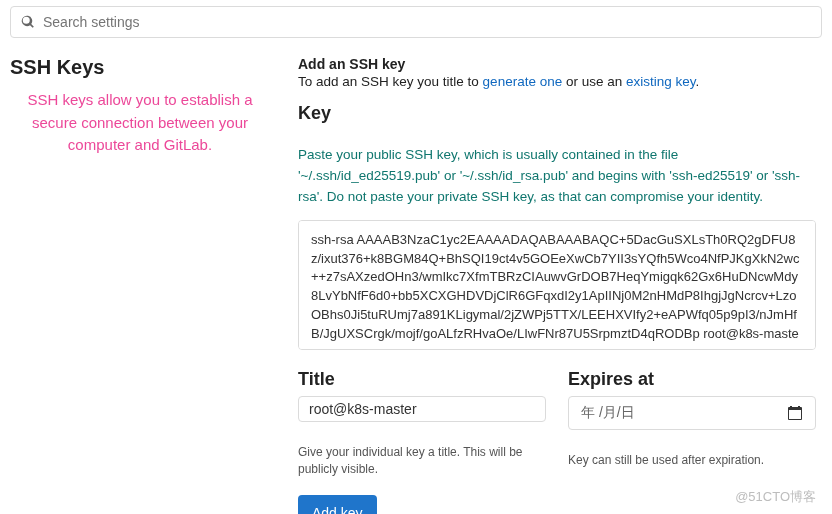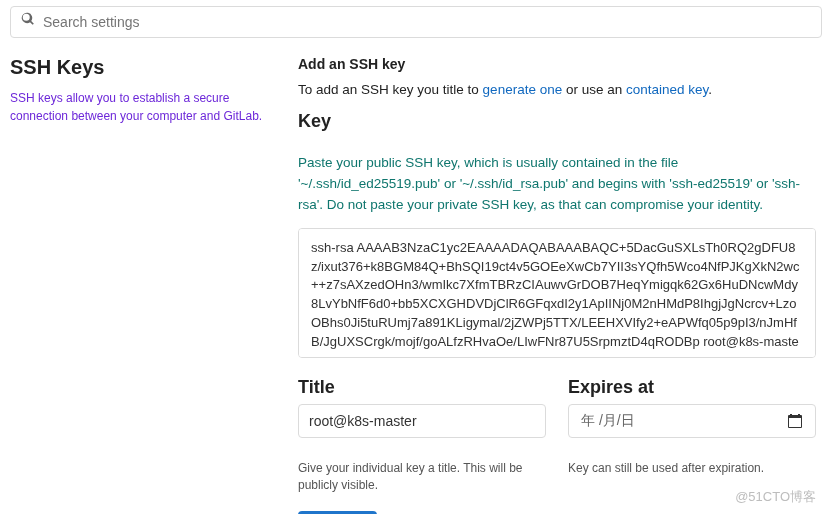--- a/index.html
+++ b/index.html
@@ -1,35 +1,35 @@
 <!DOCTYPE html>
 <html><head>
 <meta charset="utf-8">
 <style>
 * { box-sizing: border-box; margin: 0; padding: 0; }
 body { font-family: -apple-system, BlinkMacSystemFont, "Segoe UI", Helvetica, Arial, sans-serif; font-size: 14px; color: #303030; background: #fff; width: 832px; height: 514px; overflow: hidden; position: relative; }
 .search-wrap { padding: 6px 10px 0 10px; }
-.search { display: flex; border: 1px solid #dbdbdb; border-radius: 4px; padding: 5px 10px; height: 32px; }
+.search { display: flex; align-items: center; border: 1px solid #dbdbdb; border-radius: 4px; padding: 5px 10px; height: 32px; }
 .search svg { width: 14px; height: 14px; fill: #666; margin-right: 8px; flex: none; }
 .search input { border: none; outline: none; font-size: 14px; flex: 1; color: #666; background: transparent; }
 .layout { display: flex; padding: 18px 10px 0 10px; gap: 28px; }
 .left { width: 260px; flex: none; }
 .left h1 { font-size: 20px; font-weight: 600; margin-bottom: 10px; color: #222; }
-.left p { font-size: 12px; color: #6d28d9; line-height: 1.5; }
+.left p { font-size: 15px; color: #ec4899; line-height: 1.5; text-align: center; }
 .right { flex: 1; padding-right: 6px; }
-.section-title { font-weight: 600; font-size: 14px; margin-bottom: 10px; color: #222; }
+.section-title { font-weight: 600; font-size: 14px; margin-bottom: 2px; color: #222; }
 .desc { font-size: 13.5px; color: #222; margin-bottom: 14px; }
 .desc a, .link { color: #1068bf; text-decoration: none; }
 .label { font-weight: 600; font-size: 18px; margin-bottom: 8px; color: #222; }
 .help { font-size: 13.5px; color: #0f766e; line-height: 1.55; margin-bottom: 12px; margin-top: 21px; }
 .keybox { border: 1px solid #dbdbdb; border-radius: 4px; padding: 10px 12px; font-size: 13px; font-family: inherit; line-height: 1.45; word-break: break-all; color: #333; width: 100%; resize: none; height: 130px; }
 .row2 { display: flex; gap: 22px; margin-top: 16px; }
 .col { flex: 1; display: flex; flex-direction: column; }
 .col .label { margin-bottom: 6px; }
-.textfield { border: 1px solid #dbdbdb; border-radius: 4px; height: 34px; padding: 0 10px; font-size: 14px; color: #333; width: 100%; }
+.textfield { border: 1px solid #dbdbdb; border-radius: 4px; height: 26px; padding: 0 10px; font-size: 14px; color: #333; width: 100%; }
 .datefield { border: 1px solid #dbdbdb; border-radius: 4px; height: 34px; padding: 0 12px; font-size: 14px; color: #666; display: flex; align-items: center; justify-content: space-between; }
 .hint { font-size: 12px; color: #555; margin-top: 22px; line-height: 1.4; }
 .btn { margin-top: 18px; background: #1f75cb; color: #fff; border: none; border-radius: 4px; padding: 10px 14px; font-size: 14px; font-weight: 500; cursor: pointer; }
 .watermark { position: absolute; right: 16px; bottom: 8px; color: #bdbdbd; font-size: 13px; }
 </style>
 </head>
 <body>
 
 <div class="search-wrap">
   <div class="search">
@@ -42,21 +42,21 @@
 
 <div class="layout">
   <aside class="left">
     <h1>SSH Keys</h1>
     <p>SSH keys allow you to establish a secure connection between your computer and GitLab.</p>
   </aside>
 
   <main class="right">
     <div class="section-title">Add an SSH key</div>
     <div class="desc">
-      <span>To add an SSH key you title to </span><a href="#">generate one</a><span> or use an </span><a href="#">contained key</a><span>.</span>
+      <span>To add an SSH key you title to </span><a href="#">generate one</a><span> or use an </span><a href="#">existing key</a><span>.</span>
     </div>
 
     <div class="label">Key</div>
     <div class="help">Paste your public SSH key, which is usually contained in the file '~/.ssh/id_ed25519.pub' or '~/.ssh/id_rsa.pub' and begins with 'ssh-ed25519' or 'ssh-rsa'. Do not paste your private SSH key, as that can compromise your identity.</div>
     <textarea class="keybox" style="">ssh-rsa AAAAB3NzaC1yc2EAAAADAQABAAABAQC+5DacGuSXLsTh0RQ2gDFU8z/ixut376+k8BGM84Q+BhSQI19ct4v5GOEeXwCb7YII3sYQfh5Wco4NfPJKgXkN2wc++z7sAXzedOHn3/wmIkc7XfmTBRzCIAuwvGrDOB7HeqYmigqk62Gx6HuDNcwMdy8LvYbNfF6d0+bb5XCXGHDVDjClR6GFqxdI2y1ApIINj0M2nHMdP8IhgjJgNcrcv+LzoOBhs0Ji5tuRUmj7a891KLigymal/2jZWPj5TTX/LEEHXVIfy2+eAPWfq05p9pI3/nJmHfB/JgUXSCrgk/mojf/goALfzRHvaOe/LIwFNr87U5SrpmztD4qRODBp root@k8s-master</textarea>
 
     <div class="row2">
       <div class="col">
         <div class="label">Title</div>
         <input class="textfield" type="text" value="root@k8s-master" style="">

